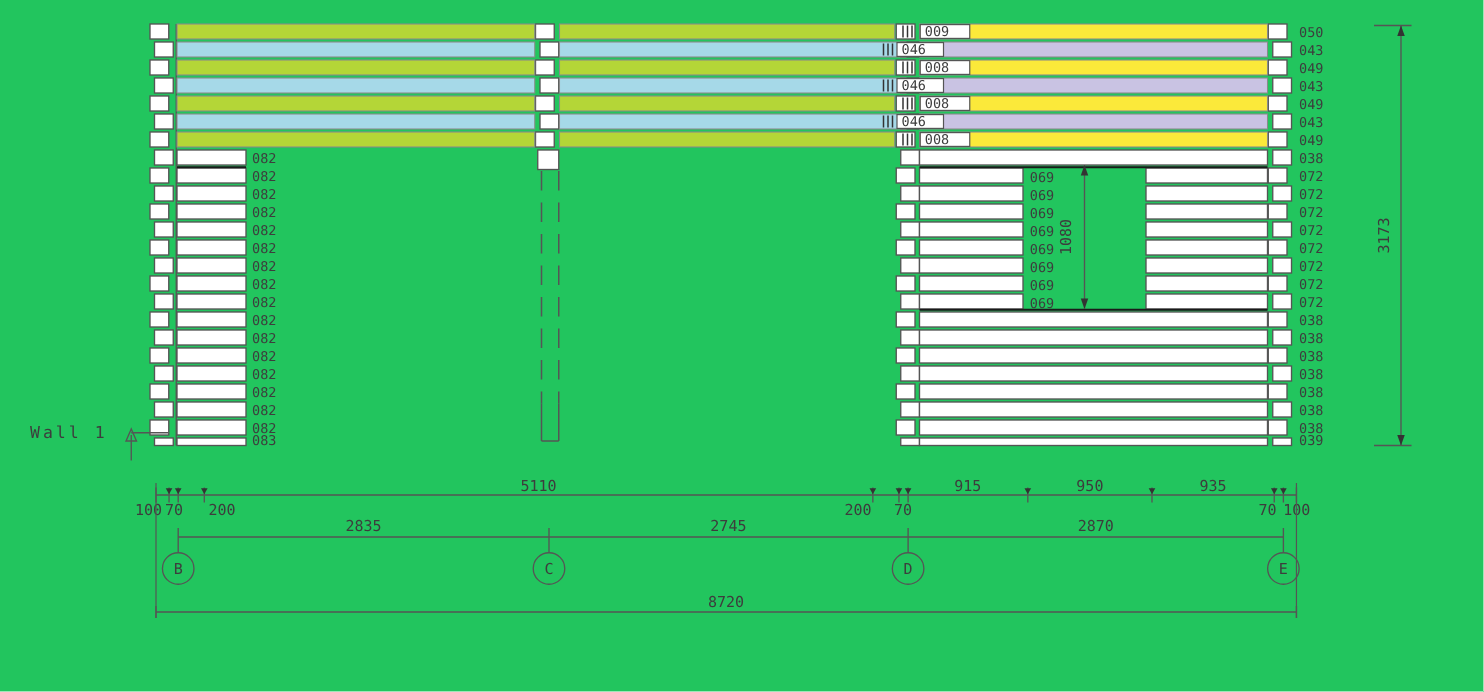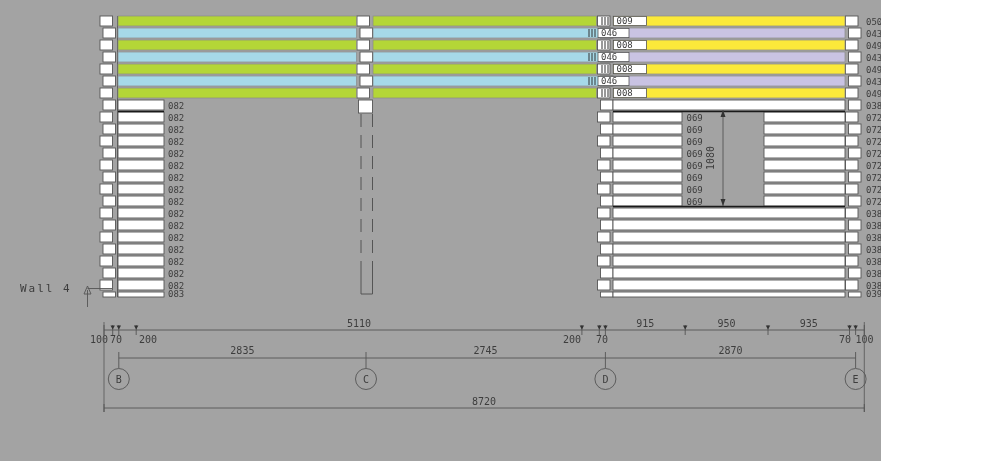--- a/index.html
+++ b/index.html
@@ -1,16 +1,16 @@
 <!DOCTYPE html>
 <html><head>
 <meta charset="utf-8">
 <style>
   html,body{margin:0;padding:0;background:#ffffff;}
-  #stage{position:relative;width:881px;height:461px;background:#a3a3a3;overflow:hidden;
+  #stage{position:relative;width:989px;height:461px;background:#22c55e;overflow:hidden;
          font-family:"DejaVu Sans Mono", monospace;}
   svg{position:absolute;left:0;top:0;}
   svg text{font-family:"DejaVu Sans Mono", monospace;fill:#3d3d3d;}
   svg text.lbl{font-size:9px;}
   svg text.dim{font-size:10px;}
   svg text.bub{font-size:10px;}
   #wall-label{position:absolute;left:20px;top:282px;font-size:11px;color:#3d3d3d;
               letter-spacing:2px;white-space:pre;}
 </style>
 </head>
@@ -317,14 +317,14 @@
       <polygon points="934,297 931.5,290 936.5,290" fill="#333"></polygon>
       <text x="926" y="157" class="dim" text-anchor="middle" transform="rotate(-90 926 157)">3173</text>
       <line x1="723" y1="110" x2="723" y2="206" stroke="#555555" stroke-width="0.9"></line>
       <polygon points="723,110 720.5,117 725.5,117" fill="#333"></polygon>
       <polygon points="723,206 720.5,199 725.5,199" fill="#333"></polygon>
       <text x="714" y="158" class="dim" text-anchor="middle" transform="rotate(-90 714 158)">1080</text>
       <line x1="87.5" y1="307" x2="87.5" y2="290" stroke="#555555" stroke-width="0.9"></line>
       <polygon points="87.5,286 84,294 91,294" fill="none" stroke="#555555" stroke-width="0.9"></polygon>
       <line x1="87.5" y1="288.5" x2="112" y2="288.5" stroke="#555555" stroke-width="0.9"></line>
     </svg>
-  <div id="wall-label">Wall 4</div>
+  <div id="wall-label">Wall 1</div>
 </div>
 
 </body></html>

